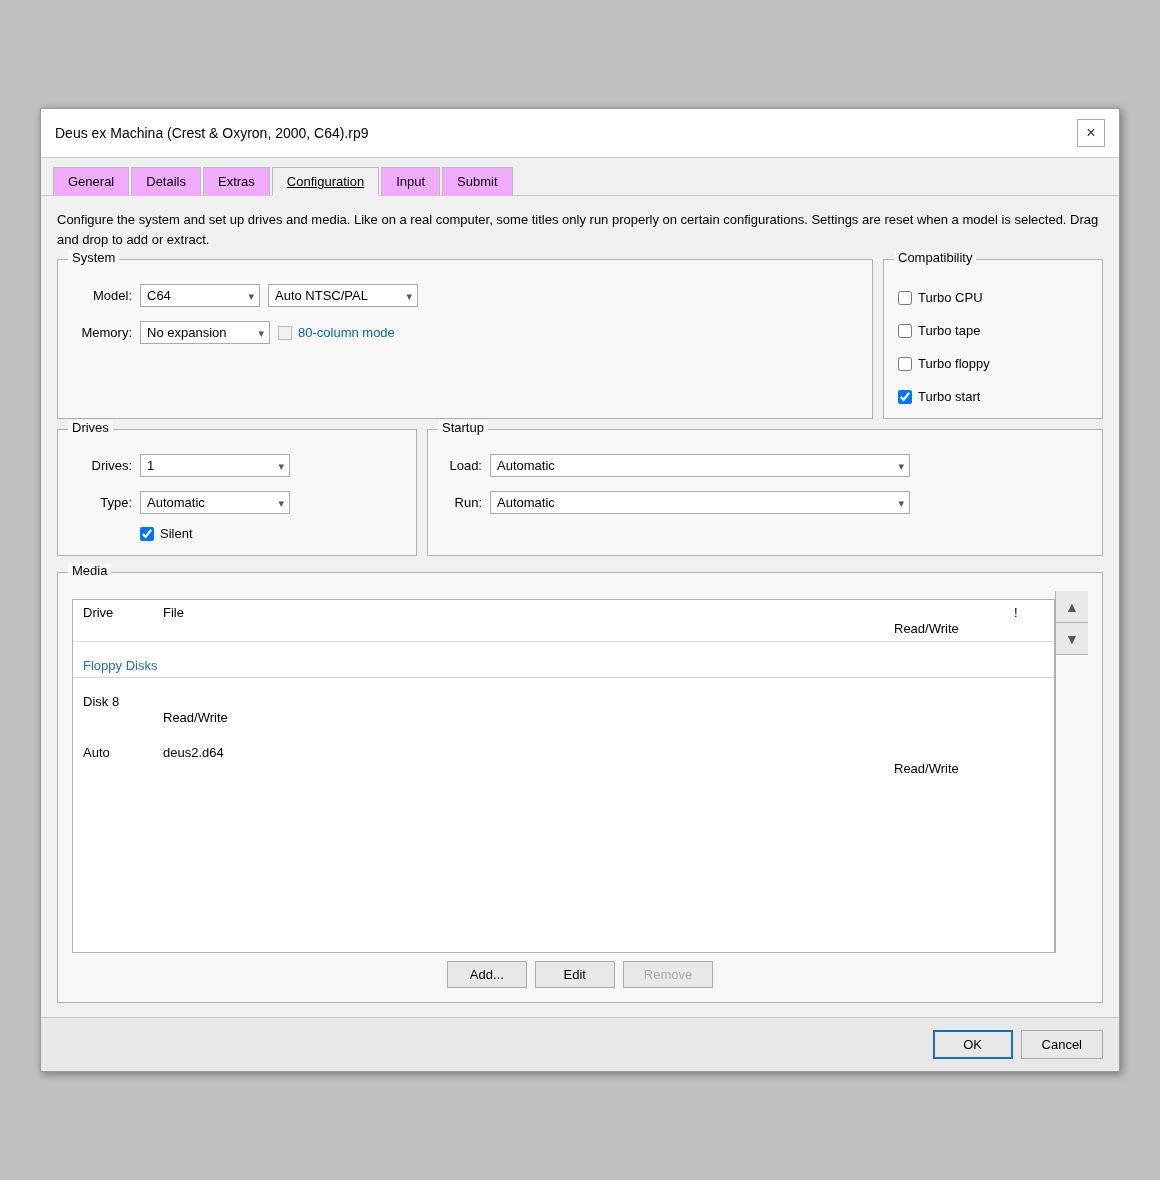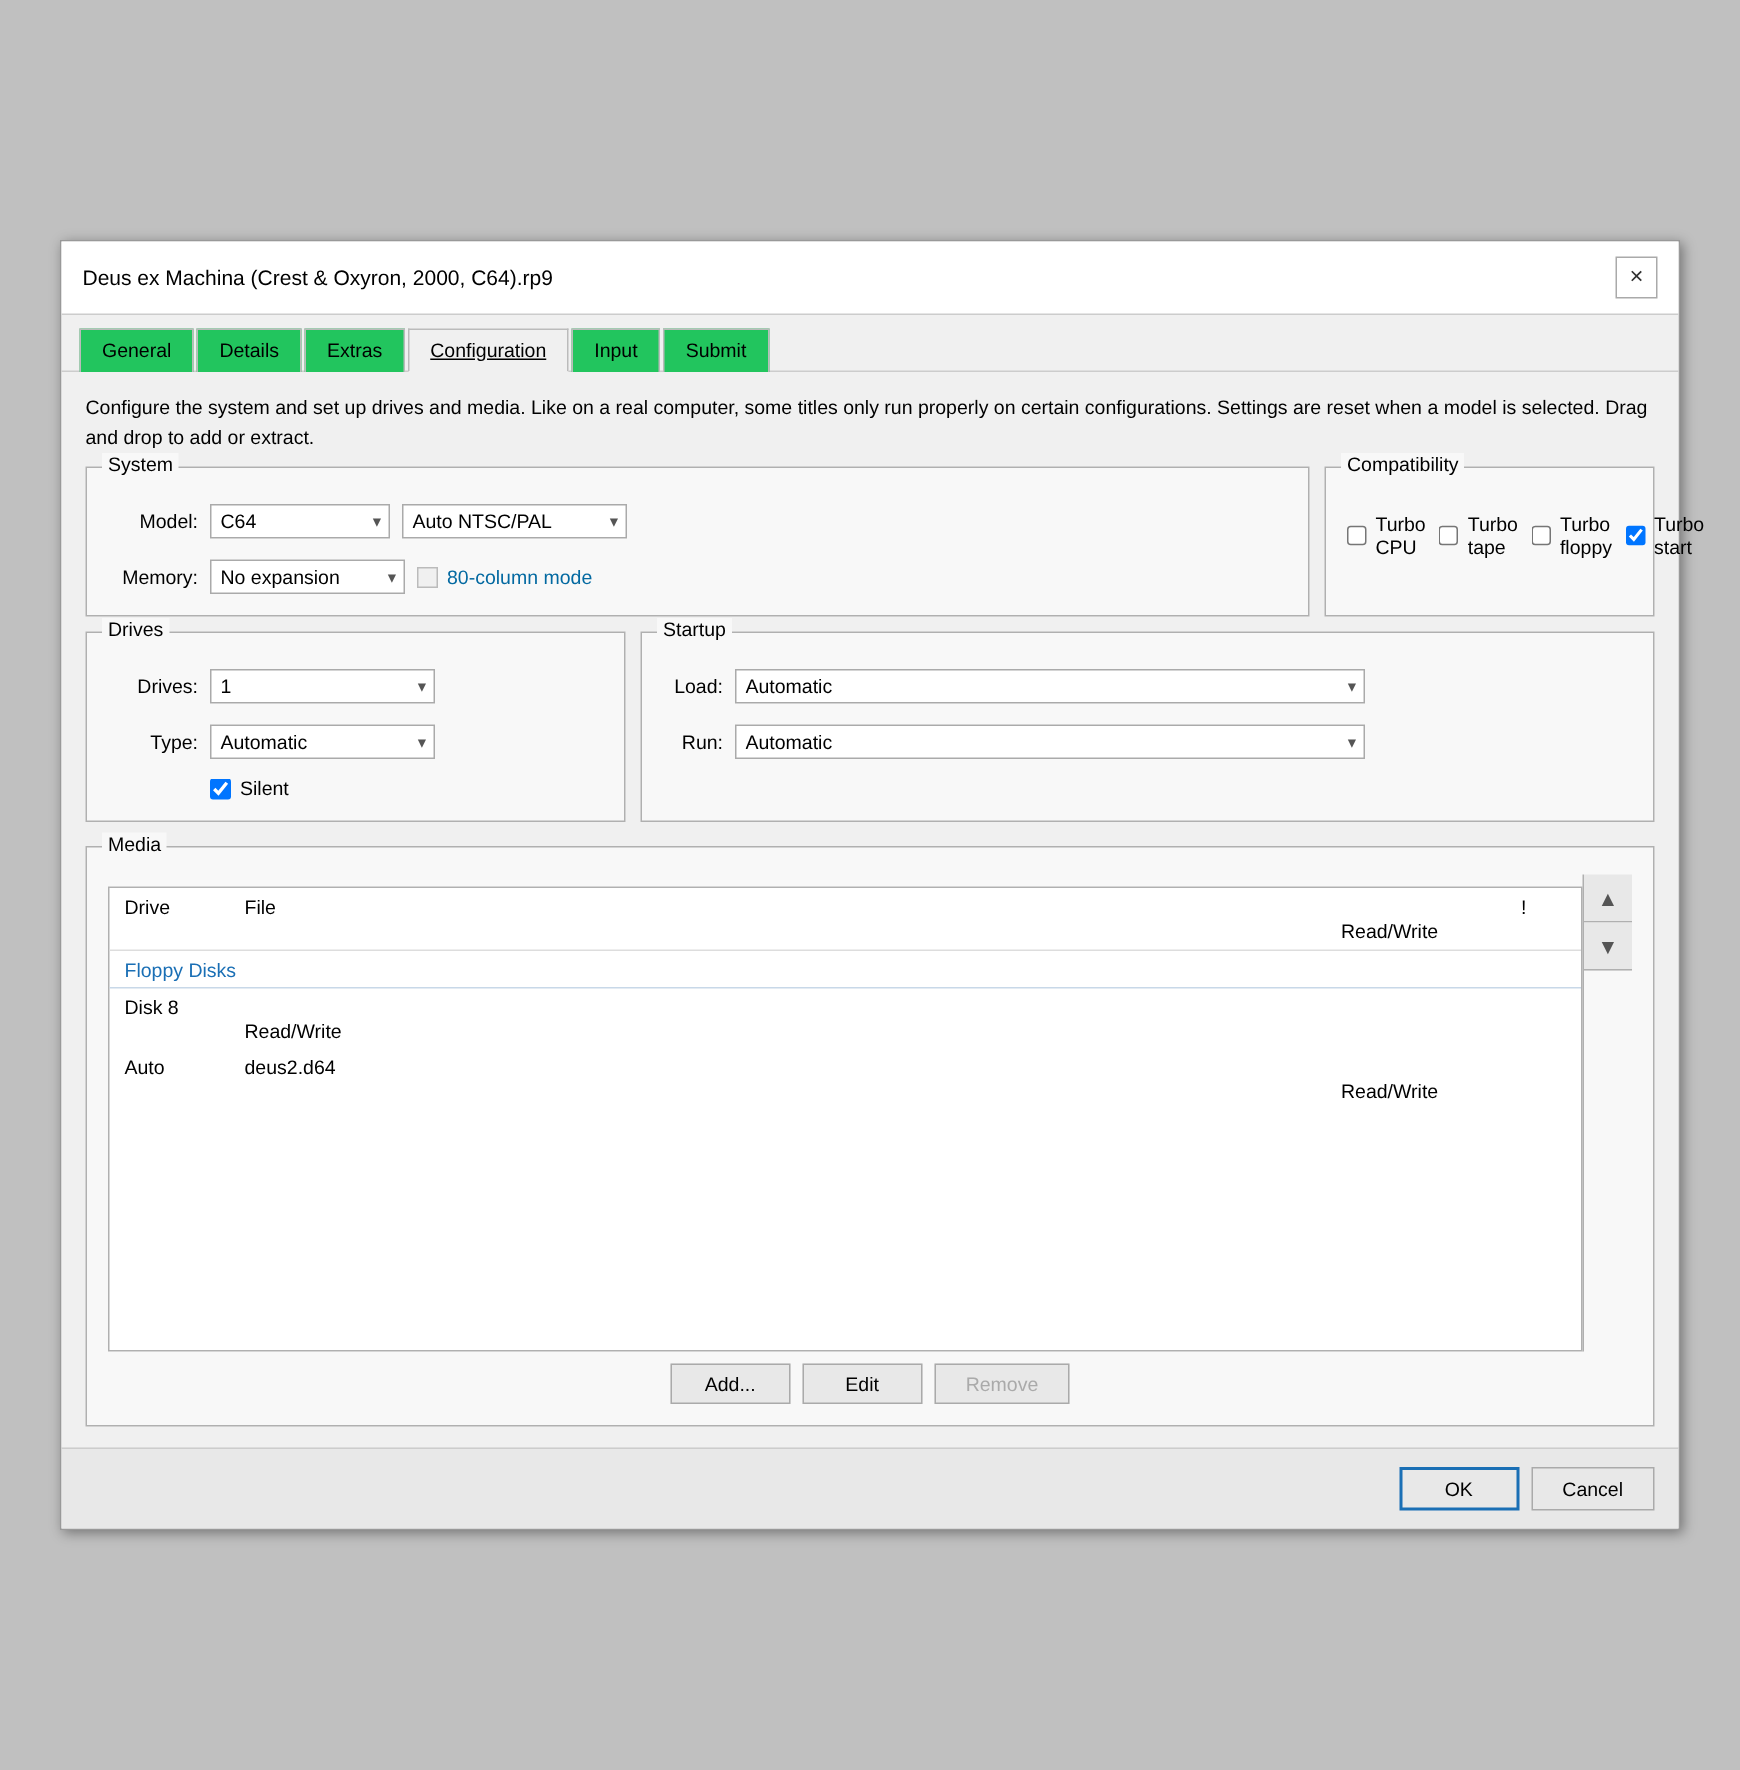--- a/index.html
+++ b/index.html
@@ -50,21 +50,21 @@
       background: #f0f0f0;
       display: flex;
       padding: 8px 12px 0;
       border-bottom: 1px solid #ccc;
       gap: 2px;
     }
     .tab {
       padding: 6px 14px;
       border: 1px solid #bbb;
       border-bottom: none;
-      background: #22c55e;
+      background: #f0abfc;
       cursor: pointer;
       font-size: 13px;
       color: #000;
       position: relative;
       top: 1px;
     }
     .tab.active {
       background: #f0f0f0;
       border-bottom: 1px solid #f0f0f0;
       z-index: 1;
@@ -175,21 +175,21 @@
     .column-mode-checkbox {
       appearance: none;
       -webkit-appearance: none;
       width: 14px;
       height: 14px;
       border: 1px solid #bbb;
       background: #f0f0f0;
     }
     .compat-items {
       display: flex;
-      flex-direction: row;
+      flex-direction: column;
       gap: 8px;
       margin-top: 10px;
     }
     .drives-row {
       display: flex;
       gap: 10px;
     }
     .drives-section {
       width: 360px;
     }
@@ -205,21 +205,21 @@
     .startup-label {
       min-width: 40px;
       text-align: right;
       font-size: 13px;
     }
     .media-table-container {
       border: 1px solid #b0b0b0;
       background: white;
       margin-top: 8px;
       display: flex;
-      gap: 1px;
+      gap: 12px;
     }
     .table-header {
       display: flex;
       padding: 5px 10px;
       border-bottom: 1px solid #ddd;
       font-size: 13px;
       color: #000;
     }
     .col-drive { width: 80px; }
     .col-file { flex: 1; }

